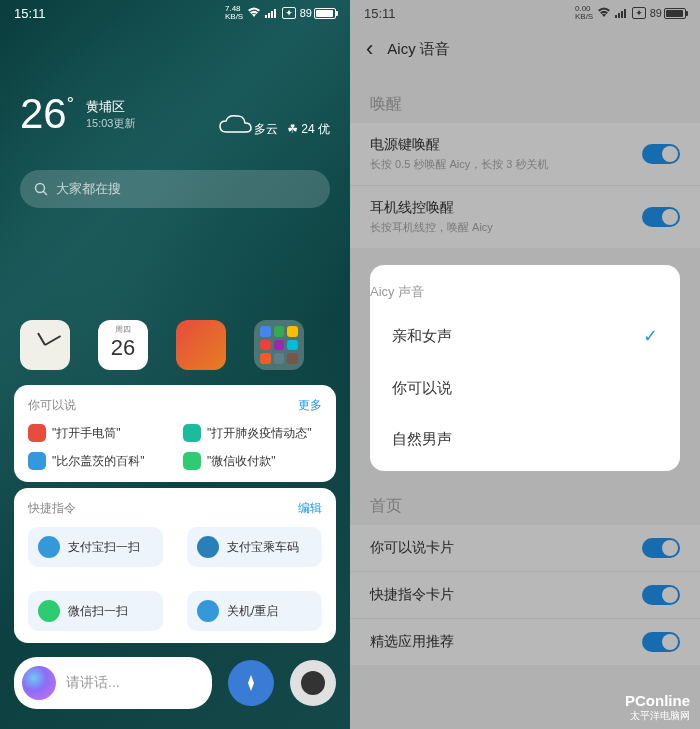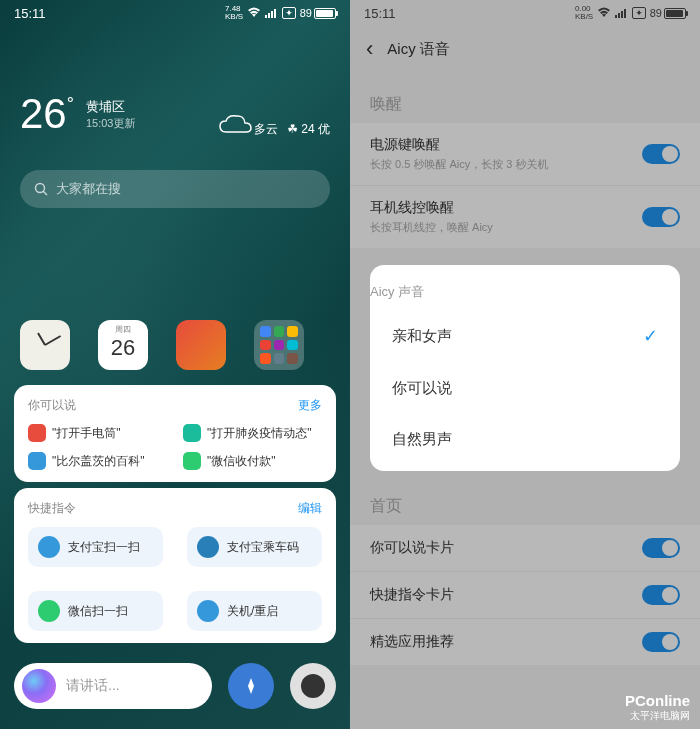--- a/index.html
+++ b/index.html
@@ -49,21 +49,21 @@
 .suggestion-grid { display: grid; grid-template-columns: 1fr 1fr; gap: 10px 16px; }
 .suggestion-item { display: flex; align-items: center; gap: 6px; font-size: 12px; color: #333; }
 .sug-icon { width: 18px; height: 18px; border-radius: 5px; flex-shrink: 0; }
 
 .card-shortcuts { position: absolute; top: 488px; left: 0; right: 0; }
 .shortcut-grid { display: grid; grid-template-columns: 1fr 1fr; gap: 24px; }
 .shortcut-item { display: flex; align-items: center; gap: 8px; background: #eef4fb; border-radius: 10px; padding: 9px 10px; font-size: 12px; color: #333; }
 .sc-icon { width: 22px; height: 22px; border-radius: 11px; flex-shrink: 0; }
 
 .bottom-bar { position: absolute; bottom: 20px; left: 14px; right: 14px; display: flex; align-items: center; gap: 16px; }
-.voice-pill { flex: 1; height: 46px; background: #fff; border-radius: 23px; display: flex; align-items: center; padding: 0 8px; }
+.voice-pill { flex: 1; height: 52px; background: #fff; border-radius: 23px; display: flex; align-items: center; padding: 0 8px; }
 .aicy-orb { width: 34px; height: 34px; border-radius: 17px; background: radial-gradient(circle at 35% 35%, #6ecbf5 0%, #8a6ef5 40%, #d76ef5 100%); }
 .voice-text { margin-left: 10px; color: #999; font-size: 14px; }
 .nav-btn { width: 46px; height: 46px; border-radius: 23px; display: flex; align-items: center; justify-content: center; }
 .compass { background: #3a7bd5; }
 .camera-ring { background: #e0e0e0; position: relative; }
 .camera-ring::before { content: ''; position: absolute; width: 24px; height: 24px; border-radius: 12px; background: #333; }
 
 
 .phone-right { background: #f5f5f5; }
 .overlay { position: absolute; inset: 0; background: rgba(0,0,0,0.28); z-index: 50; }

